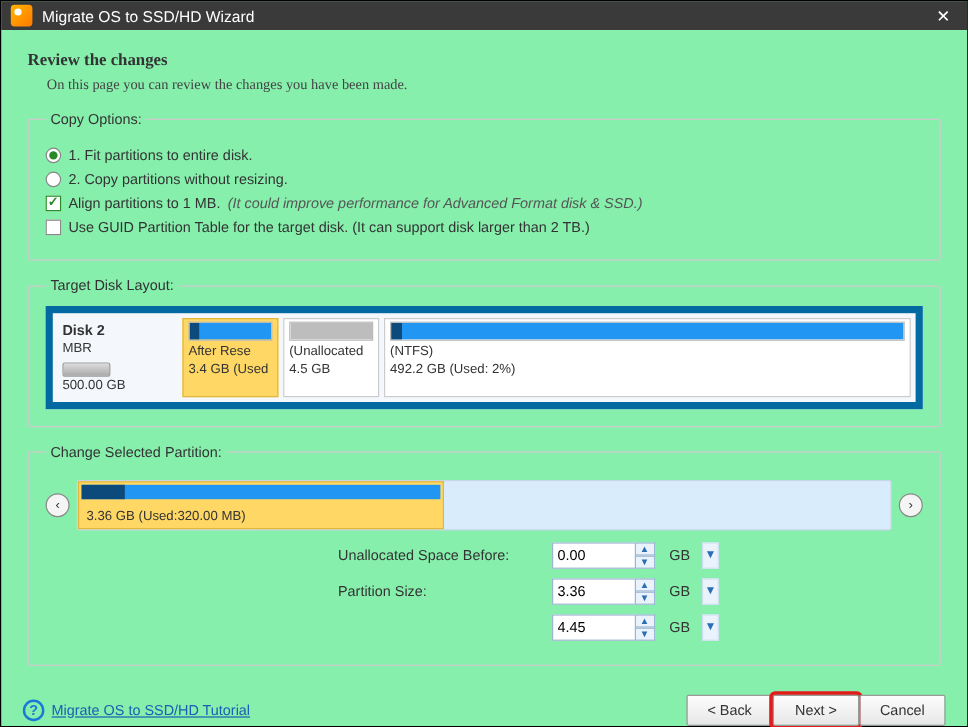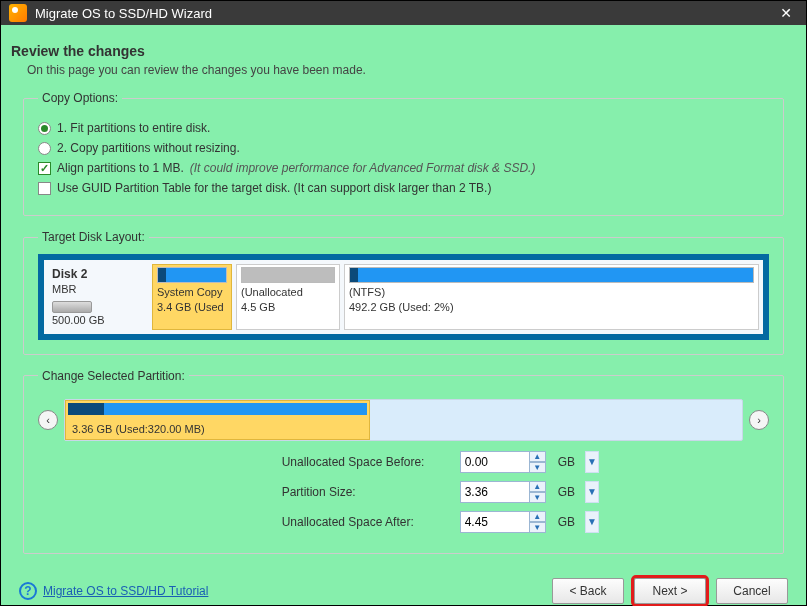--- a/index.html
+++ b/index.html
@@ -3,21 +3,21 @@
 <meta charset="utf-8">
 <style>
   * { box-sizing: border-box; margin: 0; padding: 0; }
   body { font-family: "Segoe UI", Tahoma, sans-serif; font-size: 12px; color: #333; background: #fff; }
   .window { width: 807px; height: 606px; border: 1px solid #000; background: #86efac; display: flex; flex-direction: column; }
   .titlebar { height: 30px; background: #3a3a3a; color: #fff; display: flex; align-items: center; padding: 0 8px; }
   .titlebar .app-icon { width: 18px; height: 18px; margin-right: 8px; background: linear-gradient(135deg,#ffb400,#ff7a00); border-radius: 3px; position: relative; }
   .titlebar .app-icon::after { content:""; position:absolute; left:3px; top:3px; width:6px; height:6px; background:#fff; border-radius:50%;}
   .titlebar .title { flex: 1; font-size: 13px; }
   .titlebar .close { width: 24px; height: 24px; display:flex; align-items:center; justify-content:center; cursor:pointer; font-size:14px; }
-  .page { padding: 18px 22px 0 10px; }
+  .page { padding: 18px 22px 0 22px; font-family: Liberation Serif, serif; }
   .page-title { font-size: 14px; font-weight: bold; color:#333; }
   .page-desc { font-size: 12px; color:#444; margin:4px 0 14px 16px; }
   fieldset { border: 1px solid #ccc; border-radius: 2px; margin: 0 22px 14px 22px; padding: 10px 14px 14px 14px; }
   legend { font-size: 12px; color:#333; padding: 0 4px; }
   .opt-row { display:flex; align-items:center; margin:6px 0; font-size:12px; color:#333; gap:6px; }
   .radio, .check { width:13px; height:13px; border:1px solid #888; display:inline-flex; align-items:center; justify-content:center; background:#fff; }
   .radio { border-radius:50%; }
   .radio.checked::after { content:""; width:7px; height:7px; border-radius:50%; background:#2a8a2a; }
   .check.checked { border-color:#2a8a2a; color:#2a8a2a; }
   .check.checked::after { content:"✓"; font-size:11px; line-height:11px; font-weight:bold; }
@@ -27,21 +27,21 @@
   .disk-info { width:100px; padding:2px 4px; font-size:11px; line-height:1.35; }
   .disk-info .dn { font-weight:bold; font-size:12px; }
   .disk-icon { width:40px; height:12px; background:linear-gradient(#ddd,#aaa); border:1px solid #999; border-radius:2px; margin-top:4px; }
   .part { border:1px solid #ccc; background:#fff; padding:2px 4px; font-size:11px; line-height:1.35; display:flex; flex-direction:column; }
   .part .bar { height:16px; border:1px solid #bbb; position:relative; margin-bottom:2px; overflow:hidden; }
   .bar .used { position:absolute; top:0; left:0; bottom:0; background:#2196f3; }
   .bar .darkused { position:absolute; top:0; left:0; bottom:0; background:#0b4a7a; }
   .bar.gray .used { background:#bdbdbd; }
   .part.sel { background:#ffd764; border-color:#e0b63c; }
   .part1 { width:80px; }
-  .part2 { width:104px; }
+  .part2 { width:80px; }
   .part3 { flex:1; }
 
   .change-wrap { display:flex; align-items:center; gap:6px; margin:6px 0 10px 0; }
   .arrow-btn { width:20px; height:20px; border:1px solid #888; border-radius:50%; background:#f5f5f5; display:flex; align-items:center; justify-content:center; font-size:11px; cursor:pointer; }
   .change-bar-outer { flex:1; height:42px; border:1px solid #c8d8e8; background:#d9ecfb; position:relative; border-radius:2px; }
   .change-bar-sel { position:absolute; left:0; top:0; bottom:0; width:45%; background:#ffd764; border:1px solid #e0b63c; }
   .change-bar-fill { position:absolute; left:2px; top:2px; height:12px; background:#2196f3; }
   .change-bar-darker { position:absolute; left:2px; top:2px; height:12px; background:#0b4a7a; }
   .change-bar-label { position:absolute; left:6px; bottom:4px; font-size:11px; color:#333; }
 
@@ -52,21 +52,21 @@
   .spinbox input { width:70px; height:22px; border:1px solid #9bb6d3; padding:0 4px; font-size:12px; }
   .spinbox .btns { display:flex; flex-direction:column; }
   .spinbox .btns span { width:16px; height:11px; border:1px solid #9bb6d3; border-left:none; background:#eaf2fb; font-size:8px; color:#2a6fb5; display:flex; align-items:center; justify-content:center; cursor:pointer; }
   .unit { margin-left:4px; color:#333; }
   .dd { width:14px; height:22px; display:flex; align-items:center; justify-content:center; color:#2a6fb5; cursor:pointer; background:#eaf2fb; border:1px solid #cfe0f2; margin-left:2px; font-size:10px;}
 
   .footer { margin-top:auto; display:flex; align-items:center; padding:10px 18px; border-top:0; }
   .help { display:flex; align-items:center; gap:6px; color:#1a5fb4; font-size:12px; }
   .help .q { width:18px; height:18px; border:2px solid #1a78d6; border-radius:50%; color:#1a78d6; display:flex; align-items:center; justify-content:center; font-weight:bold; font-size:12px; }
   .help a { color:#1a5fb4; text-decoration:underline; cursor:pointer; }
-  .btns-row { margin-left:auto; display:flex; gap:10px; }
+  .btns-row { margin-left:auto; display:flex; }
   .btn { min-width:72px; height:26px; border:1px solid #999; background:linear-gradient(#fdfdfd,#e7e7e7); border-radius:2px; font-size:12px; cursor:pointer; display:flex; align-items:center; justify-content:center; }
   .btn.highlight { outline:3px solid #e21b1b; outline-offset:0; }
 </style>
 </head>
 <body>
 
 <div class="window">
   <div class="titlebar">
     <div class="app-icon"></div>
     <div class="title">Migrate OS to SSD/HD Wizard</div>
@@ -106,21 +106,21 @@
         <div class="dn">Disk 2</div>
         <div>MBR</div>
         <div class="disk-icon"></div>
         <div>500.00 GB</div>
       </div>
       <div class="part part1 sel">
         <div class="bar">
             <div class="used" style="width:100%"></div>
             <div class="darkused" style="width:12%"></div>
           </div>
-        <div>System Copy</div>
+        <div>After Rese</div>
         <div>3.4 GB (Used</div>
       </div>
       <div class="part part2">
         <div class="bar gray">
             <div class="used" style="width:100%"></div>
           </div>
         <div>(Unallocated</div>
         <div>4.5 GB</div>
       </div>
       <div class="part part3">
@@ -167,21 +167,20 @@
           <input value="3.36" style="">
           <div class="btns">
               <span>▲</span>
               <span>▼</span>
             </div>
         </div>
         <span class="unit">GB</span>
         <span class="dd">▼</span>
       </div>
       <div class="spin-row">
-        <label>Unallocated Space After:</label>
         <div class="spinbox">
           <input value="4.45" style="">
           <div class="btns">
               <span>▲</span>
               <span>▼</span>
             </div>
         </div>
         <span class="unit">GB</span>
         <span class="dd">▼</span>
       </div>

